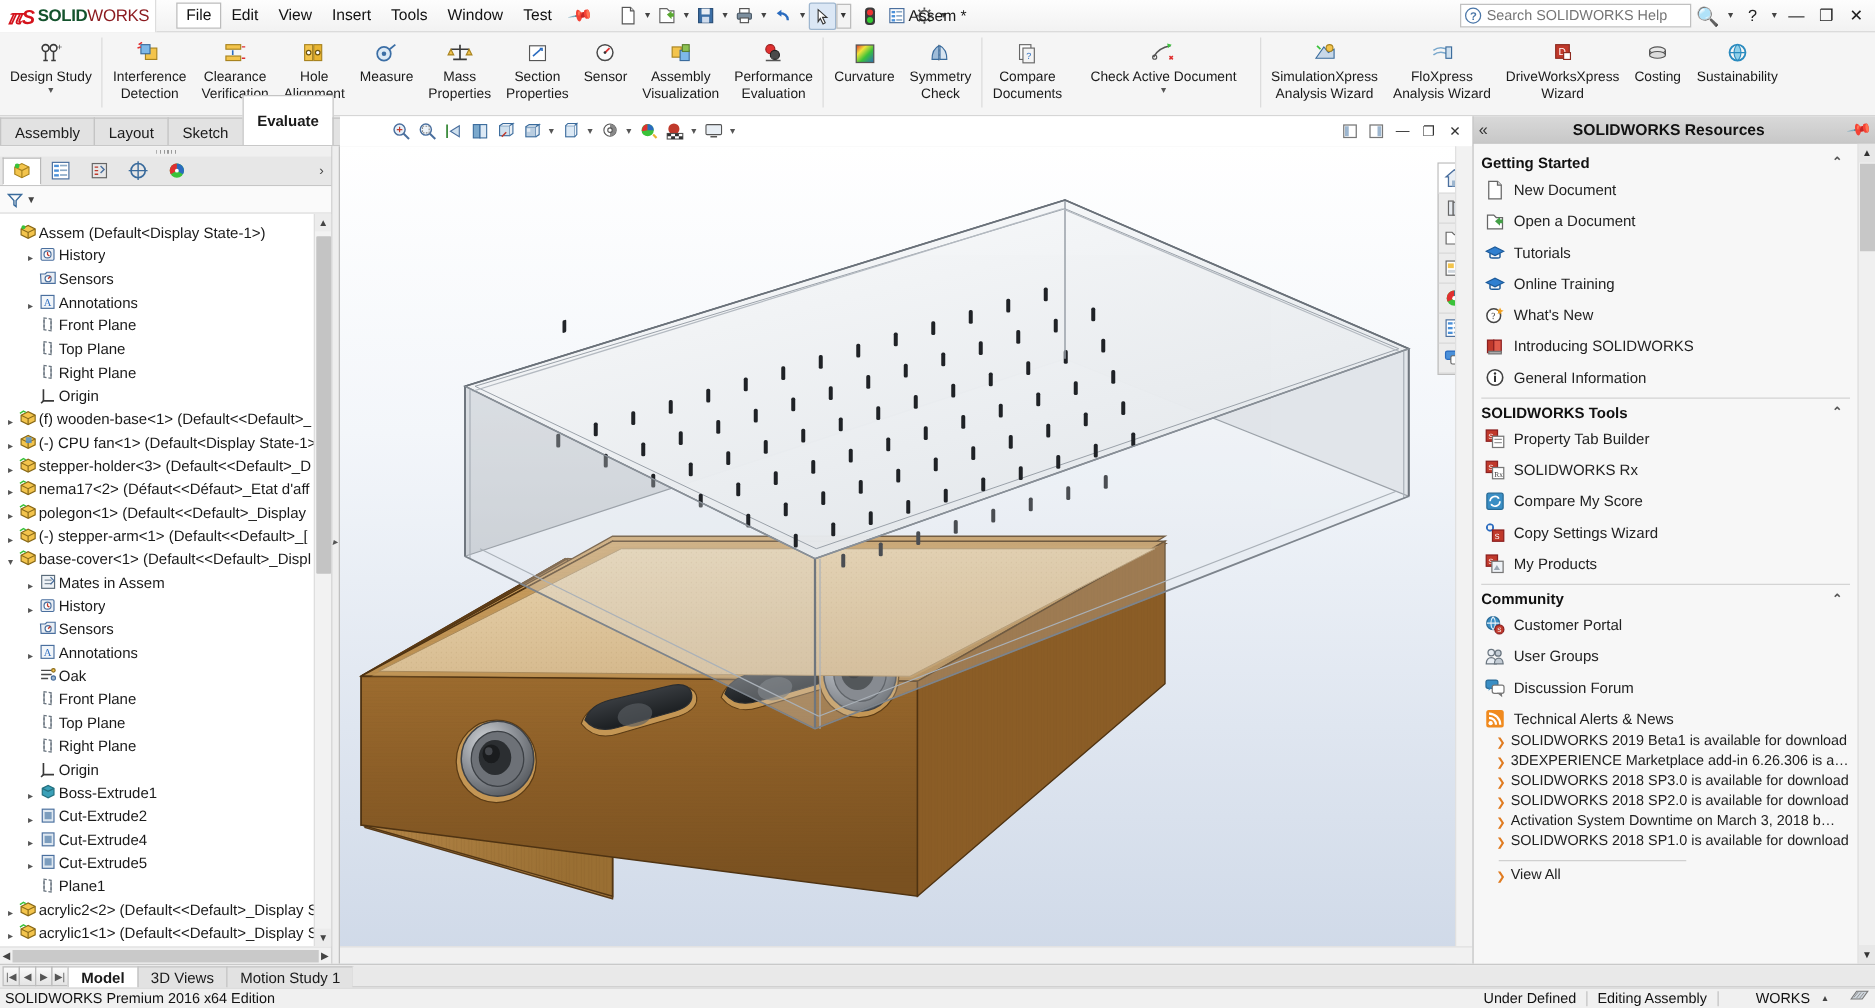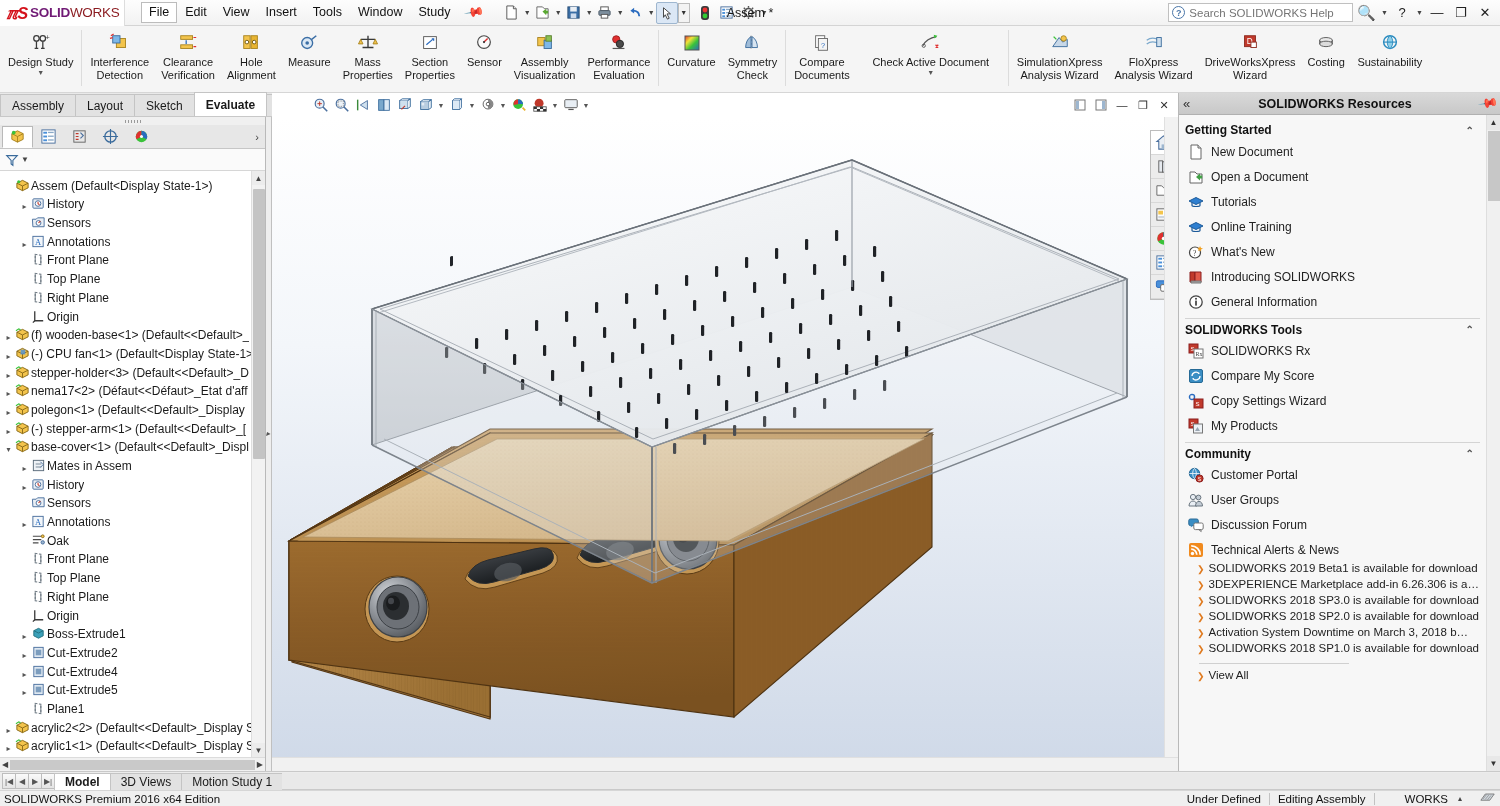--- a/index.html
+++ b/index.html
@@ -22,21 +22,21 @@
   }
   .sw-logo {
     width:125px; height:26px; background:#fff; border-right:1px solid #ddd;
     display:flex; align-items:center; padding-left:6px; gap:3px;
   }
   .sw-logo .ds {
     color:#d4121b; font-weight:bold; font-size:16px; font-style:italic;
     font-family:"Liberation Sans",sans-serif; letter-spacing:-1px;
   }
   .sw-logo .swtxt { font-size:13.5px; font-weight:bold; letter-spacing:-0.3px; }
-  .sw-logo .swtxt .solid { color:#701a75; }
+  .sw-logo .swtxt .solid { color:#14532d; }
   .sw-logo .swtxt .works { color:#8b1a1f; font-weight:normal; }
 
   .menus { display:flex; align-items:center; height:26px; margin-left:16px; gap:0; }
   .menu-item {
     padding:3px 8px; font-size:12.5px; color:#111; cursor:default; line-height:15px;
   }
   .menu-item.boxed { border:1px solid #bcbcbc; background:#fff; padding:2px 7px;text-align:center; }
   .pin-icon { margin-left:8px; color:#2c6fbb; font-size:13px; transform:rotate(35deg); }
 
   .qat { display:flex; align-items:center; gap:0; margin-left:18px; height:26px; }
@@ -97,21 +97,21 @@
   
   .cmdtabs {
     position:absolute; left:0; top:93px; width:1500px; height:24px;
     background:#e9e9e9; border-bottom:1px solid #c8c8c8; display:flex; align-items:flex-end;
   }
   .ctab {
     height:22px; padding:0 11px; display:flex; align-items:center;
     font-size:12px; background:#e2e2e2; border:1px solid #c4c4c4; border-bottom:none;
     margin-right:-1px; color:#1a1a1a;
   }
-  .ctab.active { background:#fff; font-weight:bold; height:24px; }
+  .ctab.active { background:#fff; font-weight:bold; height:40px; }
 
   
   .leftpanel {
     position:absolute; left:0; top:117px; width:266px; height:654px;
     background:#fff; border-right:1px solid #b9b9b9; display:flex; flex-direction:column;
   }
   .lp-grip { height:8px; background:#f0f0f0; display:flex; align-items:center; justify-content:center; }
   .lp-grip i { display:block; width:16px; height:3px;
     background:repeating-linear-gradient(90deg,#9a9a9a 0 1px,transparent 1px 3px); }
   .lp-tabs {
@@ -273,21 +273,21 @@
       <span class="swtxt"><span class="solid">SOLID</span><span class="works">WORKS</span></span>
     </div>
 
     <div class="menus">
       <div class="menu-item boxed">File</div>
       <div class="menu-item">Edit</div>
       <div class="menu-item">View</div>
       <div class="menu-item">Insert</div>
       <div class="menu-item">Tools</div>
       <div class="menu-item">Window</div>
-      <div class="menu-item">Study</div>
+      <div class="menu-item">Test</div>
       <div class="pin-icon">📌</div>
     </div>
 
     <div class="qat">
       <div class="qat-btn">
         <svg width="15" height="15" viewBox="0 0 16 16">
             <path d="M3 1h7l3 3v11H3z" fill="#fff" stroke="#555"></path>
             <path d="M10 1v3h3" fill="#e8e8e8" stroke="#555"></path>
           </svg>
       </div>
@@ -1749,20 +1749,31 @@
           <div class="sect-head">
             <span>SOLIDWORKS Tools</span>
             <span class="chev">⌃</span>
           </div>
           <div class="tp-item">
             <span class="ic">
               <svg width="16" height="16" viewBox="0 0 16 16">
                 <rect x="1" y="1" width="9" height="9" fill="#c0392b" stroke="#8b1f1f"></rect>
                 <text x="2.6" y="8" font-size="6" fill="#fff" font-family="Liberation Sans,sans-serif">S</text>
                 <rect x="6" y="6" width="9" height="9" fill="#fff" stroke="#777"></rect>
+                <path d="M7.5 8.5h6M7.5 11h6" stroke="#999" stroke-width="1"></path>
+              </svg>
+            </span>
+            <span class="l">Property Tab Builder</span>
+          </div>
+          <div class="tp-item">
+            <span class="ic">
+              <svg width="16" height="16" viewBox="0 0 16 16">
+                <rect x="1" y="1" width="9" height="9" fill="#c0392b" stroke="#8b1f1f"></rect>
+                <text x="2.6" y="8" font-size="6" fill="#fff" font-family="Liberation Sans,sans-serif">S</text>
+                <rect x="6" y="6" width="9" height="9" fill="#fff" stroke="#777"></rect>
                 <text x="7.4" y="13.4" font-size="6" fill="#444" font-family="Liberation Serif,serif">Rx</text>
               </svg>
             </span>
             <span class="l">SOLIDWORKS Rx</span>
           </div>
           <div class="tp-item">
             <span class="ic">
               <svg width="16" height="16" viewBox="0 0 16 16">
                 <rect x="1.5" y="1.5" width="13" height="13" rx="1.5" fill="#3a8ec4" stroke="#266a96"></rect>
                 <path d="M4 8a4 4 0 017-2.5M12 8a4 4 0 01-7 2.6" stroke="#fff" stroke-width="1.3" fill="none"></path>

